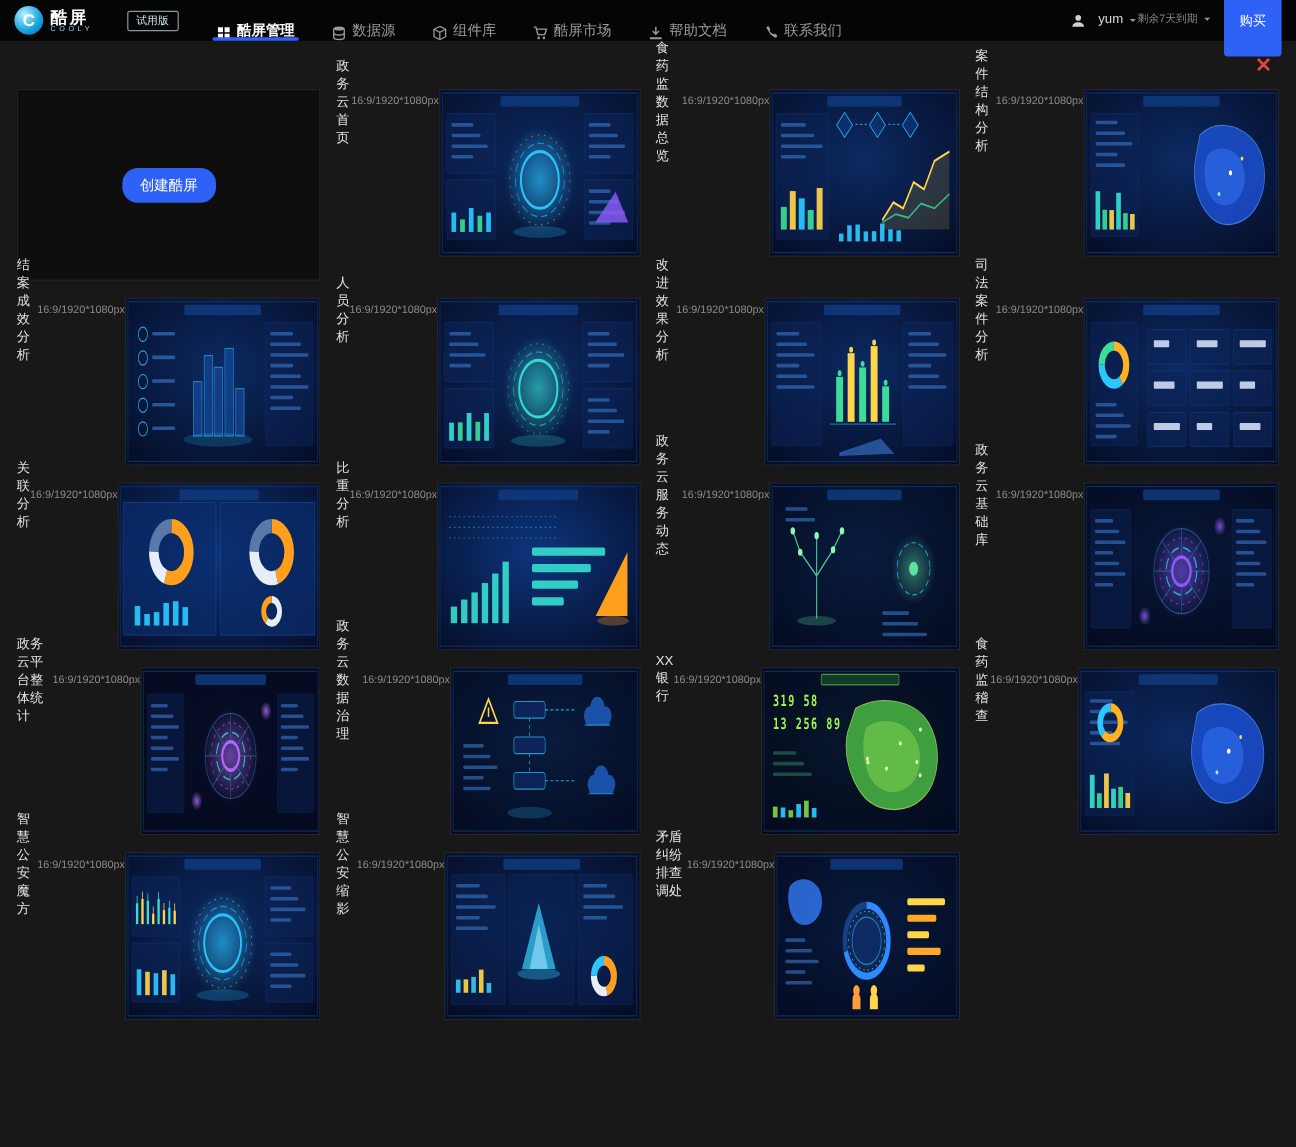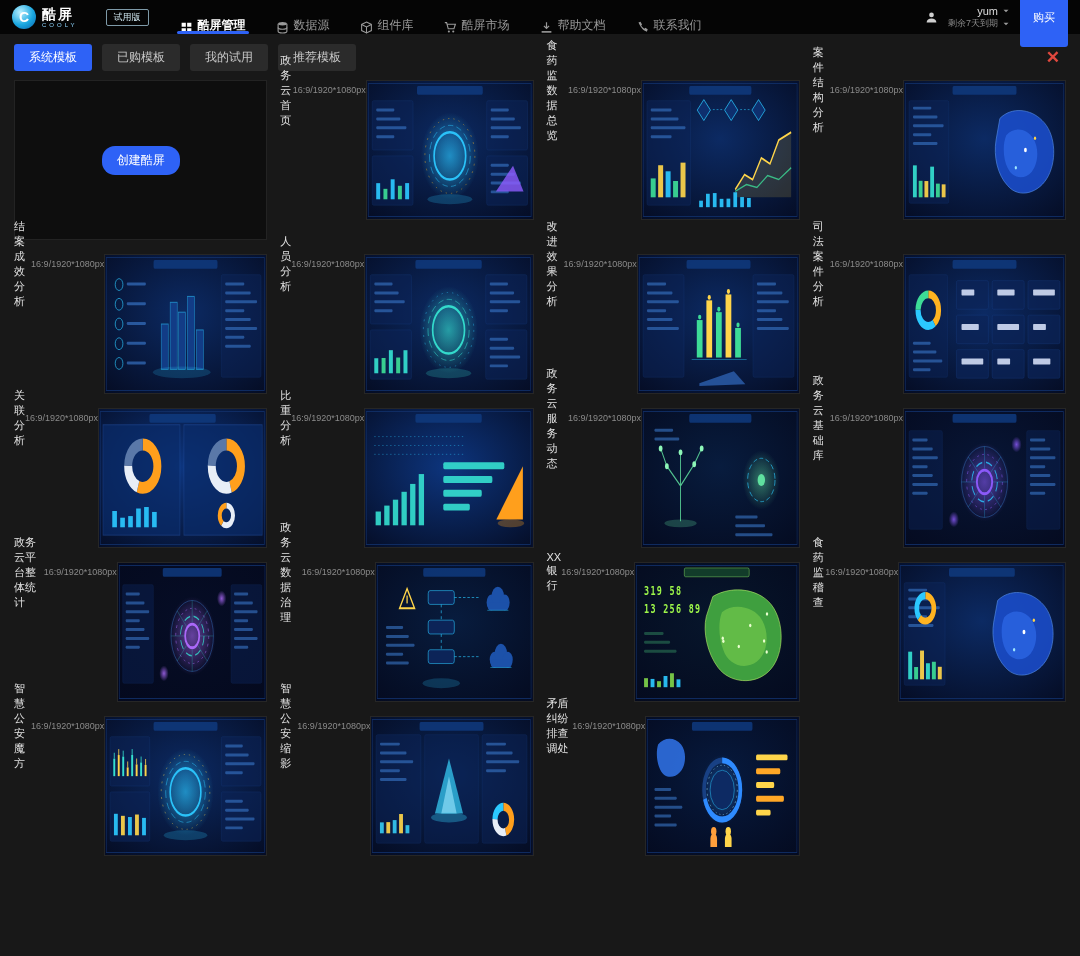--- a/index.html
+++ b/index.html
@@ -17,21 +17,21 @@
   .logo-sub{color:#8fd6ff;font-size:6px;letter-spacing:3px;margin-top:1px}
   .trial-badge{border:1px solid #7e9aa8;color:#cfe6ef;font-size:9px;padding:1px 7px;border-radius:2px;margin-left:22px}
   .menu{display:flex;height:34px;margin-left:16px}
   .menu-item{display:flex;align-items:flex-end;gap:5px;color:#9a9a9a;font-size:12px;
     padding:0 15px;position:relative;cursor:pointer;height:100%;white-space:nowrap}
   .menu-item .mi-icon svg{width:13px;height:13px}
   .menu-item.active{color:#fff;font-weight:bold}
   .menu-item.active::after{content:"";position:absolute;left:12px;right:12px;bottom:0;height:3px;background:#2e62f6;border-radius:2px}
   .user-area{margin-left:auto;display:flex;align-items:center;gap:10px}
   .user-icon svg{width:13px;height:13px;color:#cfcfcf}
-  .user-col{display:flex;flex-direction:column;align-items:flex-end;line-height:1.25;cursor:pointer}
+  .user-col{display:flex;flex-direction:row;align-items:flex-start;line-height:1.25;cursor:pointer}
   .user-row{display:flex;align-items:center;gap:4px;color:#ddd;font-size:11px}
   .user-status-row{display:flex;align-items:center;gap:4px;color:#8a8a8a;font-size:9px}
   .caret svg{width:8px;height:8px;color:#9a9a9a}
   .buy-btn{background:#2e62f6;color:#fff;font-size:11px;border:none;border-radius:3px;
     padding:22px 13px;cursor:pointer}
   
   .tabbar{display:flex;align-items:center;padding:10px 14px 9px}
   .tabs{display:flex;gap:10px}
   .tab{background:#2b2b2b;color:#c8c8c8;font-size:12px;border:none;border-radius:3px;
     padding:5px 15px;cursor:pointer}
@@ -146,26 +146,20 @@
                 <path d="M3 5.5l5 5 5-5z" fill="currentColor"></path>
               </svg>
             </span>
         </div>
       </div>
       <button class="buy-btn">购买</button>
     </div>
   </header>
 
   <div class="tabbar">
-    <div class="tabs">
-        <button class="tab active">系统模板</button>
-        <button class="tab">已购模板</button>
-        <button class="tab">我的试用</button>
-        <button class="tab">推荐模板</button>
-      </div>
     <button class="close-btn">✕</button>
   </div>
 
   <div class="grid">
     <div class="create-panel">
       <button class="create-btn">创建酷屏</button>
     </div>
   <div class="card">
     <div class="card-head">
       <span class="card-title">政务云首页</span>

